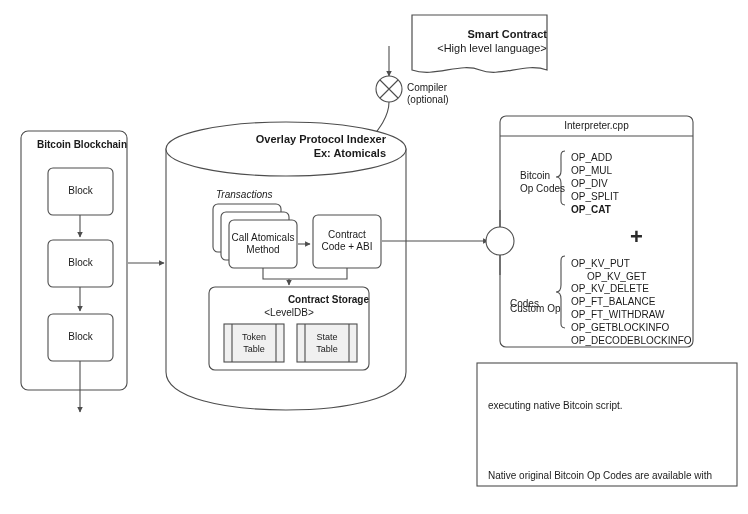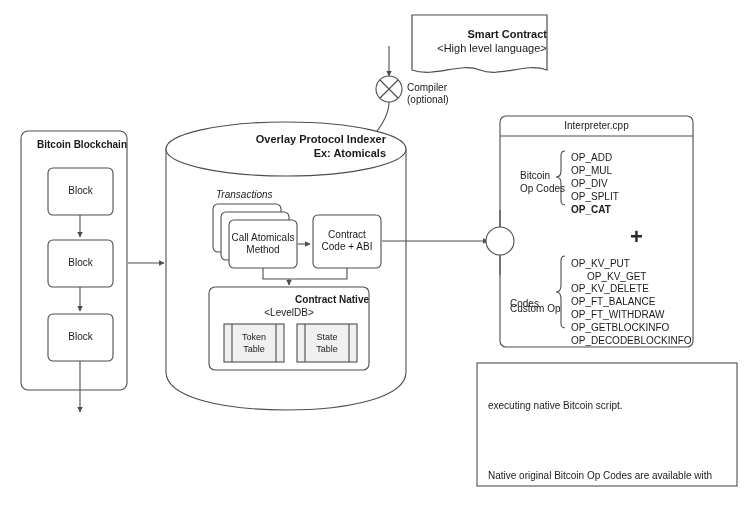--- a/index.html
+++ b/index.html
@@ -142,21 +142,21 @@
   <div class="lbl ctr f11 b" style="left:186px; top:147px; width:200px;">Ex: Atomicals</div>
 
   <div class="lbl f10 it" style="left:216px; top:189px;">Transactions</div>
 
   <div class="lbl ctr f10" style="left:229px; top:232px; width:68px;">Call Atomicals</div>
   <div class="lbl ctr f10" style="left:229px; top:244px; width:68px;">Method</div>
 
   <div class="lbl ctr f10" style="left:313px; top:229px; width:68px;">Contract</div>
   <div class="lbl ctr f10" style="left:313px; top:241px; width:68px;">Code + ABI</div>
 
-  <div class="lbl ctr f10 b" style="left:209px; top:294px; width:160px;">Contract Native</div>
+  <div class="lbl ctr f10 b" style="left:209px; top:294px; width:160px;">Contract Storage</div>
   <div class="lbl ctr f10" style="left:209px; top:307px; width:160px;">&lt;LevelDB&gt;</div>
 
   <div class="lbl ctr f9" style="left:234px; top:332px; width:40px;">Token</div>
   <div class="lbl ctr f9" style="left:234px; top:344px; width:40px;">Table</div>
   <div class="lbl ctr f9" style="left:307px; top:332px; width:40px;">State</div>
   <div class="lbl ctr f9" style="left:307px; top:344px; width:40px;">Table</div>
 
   <div class="lbl ctr f10" style="left:500px; top:120px; width:193px;">Interpreter.cpp</div>
 
   <div class="lbl f10" style="left:520px; top:170px;">Bitcoin</div>

